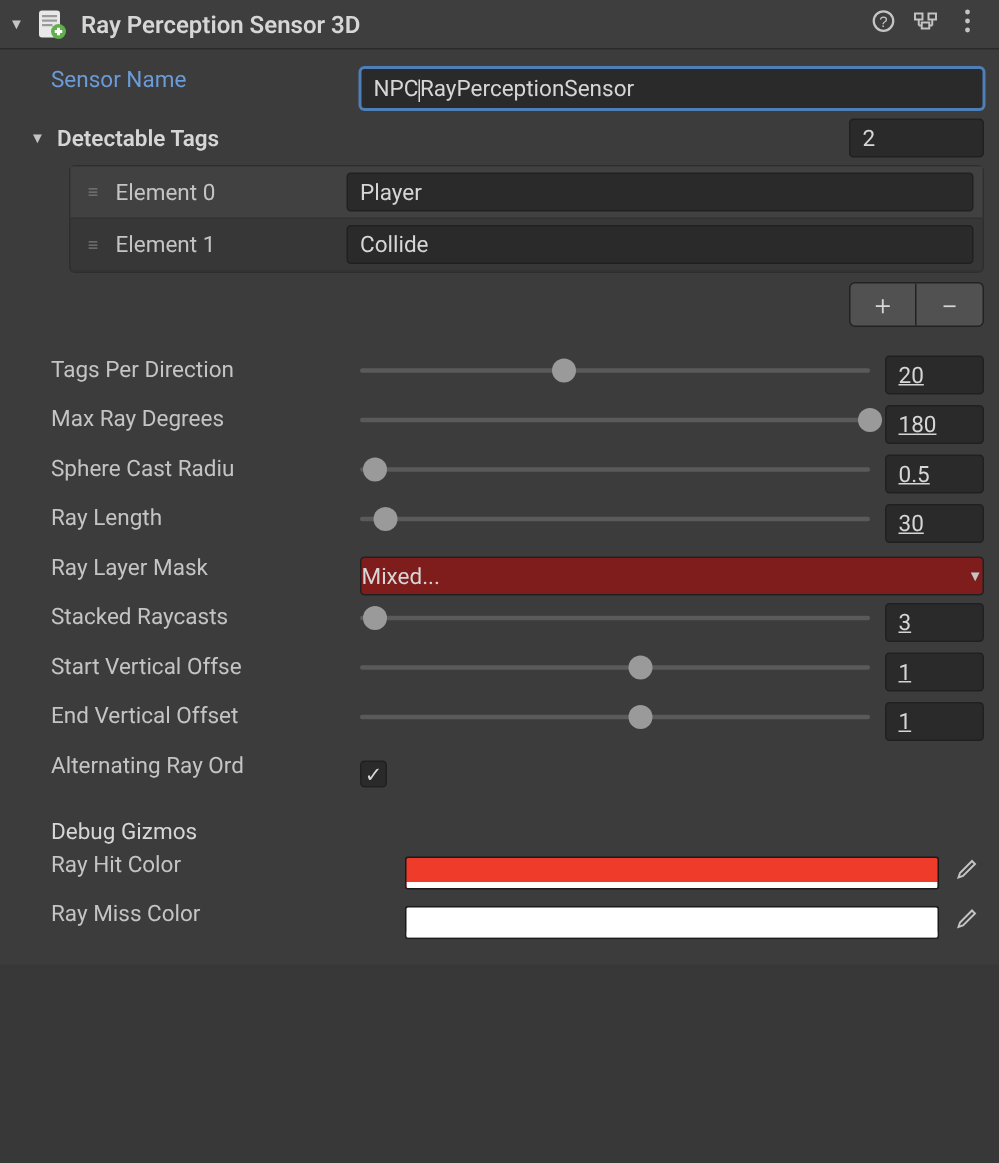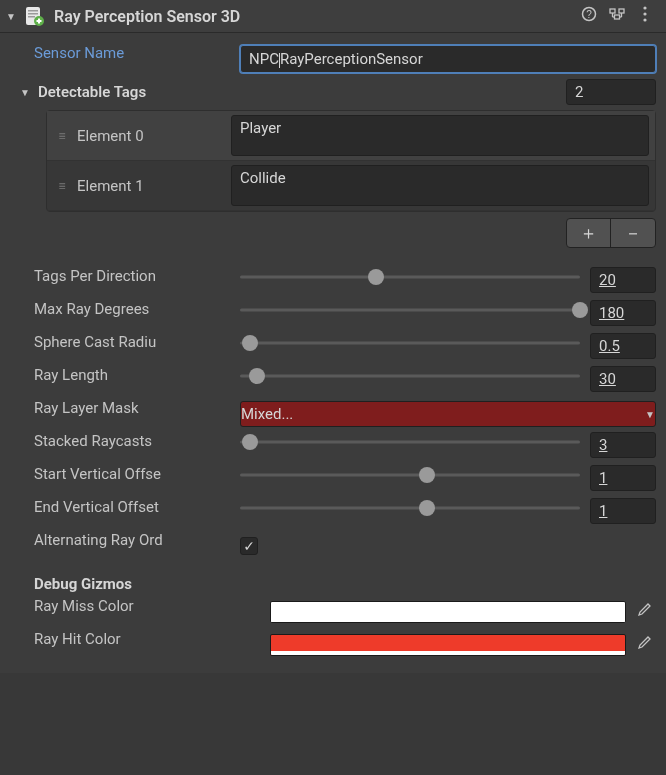--- a/index.html
+++ b/index.html
@@ -144,21 +144,21 @@
     color:#c4c4c4;
     padding-left:6px;
   }
   .array-item .elem-input {
     flex:1;
     background:#2a2a2a;
     border:1px solid #202020;
     border-radius:3px;
     color:#d6d6d6;
     padding:3px 8px;
-    height:41px;
+    height:26px;
     font-size:15px;
   }
   .array-footer {
     display:flex;
     justify-content:flex-end;
     padding:6px 0 4px 0;
     margin-left:36px;
   }
   .btn-group {
     display:flex;
@@ -233,21 +233,21 @@
     background:#2a2a2a;
     border:1px solid #202020;
     border-radius:3px;
     display:flex;
     align-items:center;
     justify-content:center;
     color:#d6d6d6;
     font-size:14px;
   }
   .section-title {
-    font-weight:700;
+    font-weight:400;
     color:#d6d6d6;
     padding-left:24px;
     margin-top:14px;
     margin-bottom:4px;
   }
   .color-row .swatch-wrap{
     flex:1;
     display:flex;
     align-items:center;
   }
@@ -432,41 +432,41 @@
     <div class="row">
       <div class="label-col">Alternating Ray Ord</div>
       <div class="value-col">
         <div class="checkbox">✓</div>
       </div>
     </div>
 
     <div class="section-title">Debug Gizmos</div>
 
     <div class="row color-row">
+      <div class="label-col" style="padding-left:24px; width:260px; flex:0 0 260px;">Ray Hit Color</div>
+      <div class="swatch-wrap">
+        <div class="swatch" style="background:#ee3b2a">
+            <div class="alpha"></div>
+          </div>
+        <span class="eyedrop">
+          <svg width="16" height="16" viewBox="0 0 16 16">
+              <path d="M12 2 L14 4 L6 12 L3 13 L4 10 Z" fill="none" stroke="#c4c4c4" stroke-width="1.3"></path>
+            </svg>
+        </span>
+      </div>
+    </div>
+
+    <div class="row color-row">
       <div class="label-col" style="padding-left:24px; width:260px; flex:0 0 260px;">Ray Miss Color</div>
       <div class="swatch-wrap">
         <div class="swatch" style="background:#ffffff">
             <div class="alpha"></div>
           </div>
         <span class="eyedrop">
           <svg width="16" height="16" viewBox="0 0 16 16">
               <path d="M12 2 L14 4 L6 12 L3 13 L4 10 Z" fill="none" stroke="#c4c4c4" stroke-width="1.3"></path>
             </svg>
         </span>
       </div>
     </div>
 
-    <div class="row color-row">
-      <div class="label-col" style="padding-left:24px; width:260px; flex:0 0 260px;">Ray Hit Color</div>
-      <div class="swatch-wrap">
-        <div class="swatch" style="background:#ee3b2a">
-            <div class="alpha"></div>
-          </div>
-        <span class="eyedrop">
-          <svg width="16" height="16" viewBox="0 0 16 16">
-              <path d="M12 2 L14 4 L6 12 L3 13 L4 10 Z" fill="none" stroke="#c4c4c4" stroke-width="1.3"></path>
-            </svg>
-        </span>
-      </div>
-    </div>
-
   </div>
 </div>
 
 </body></html>

